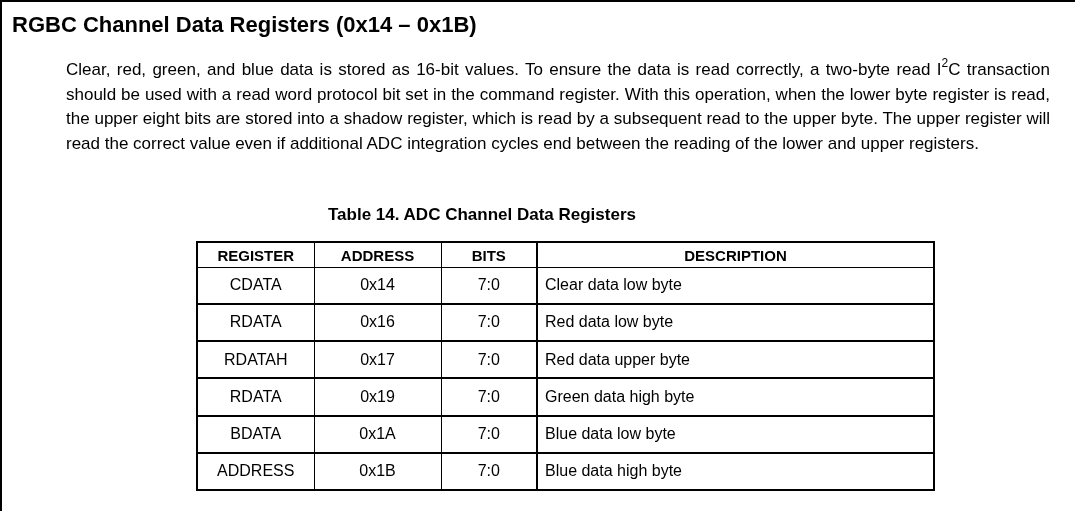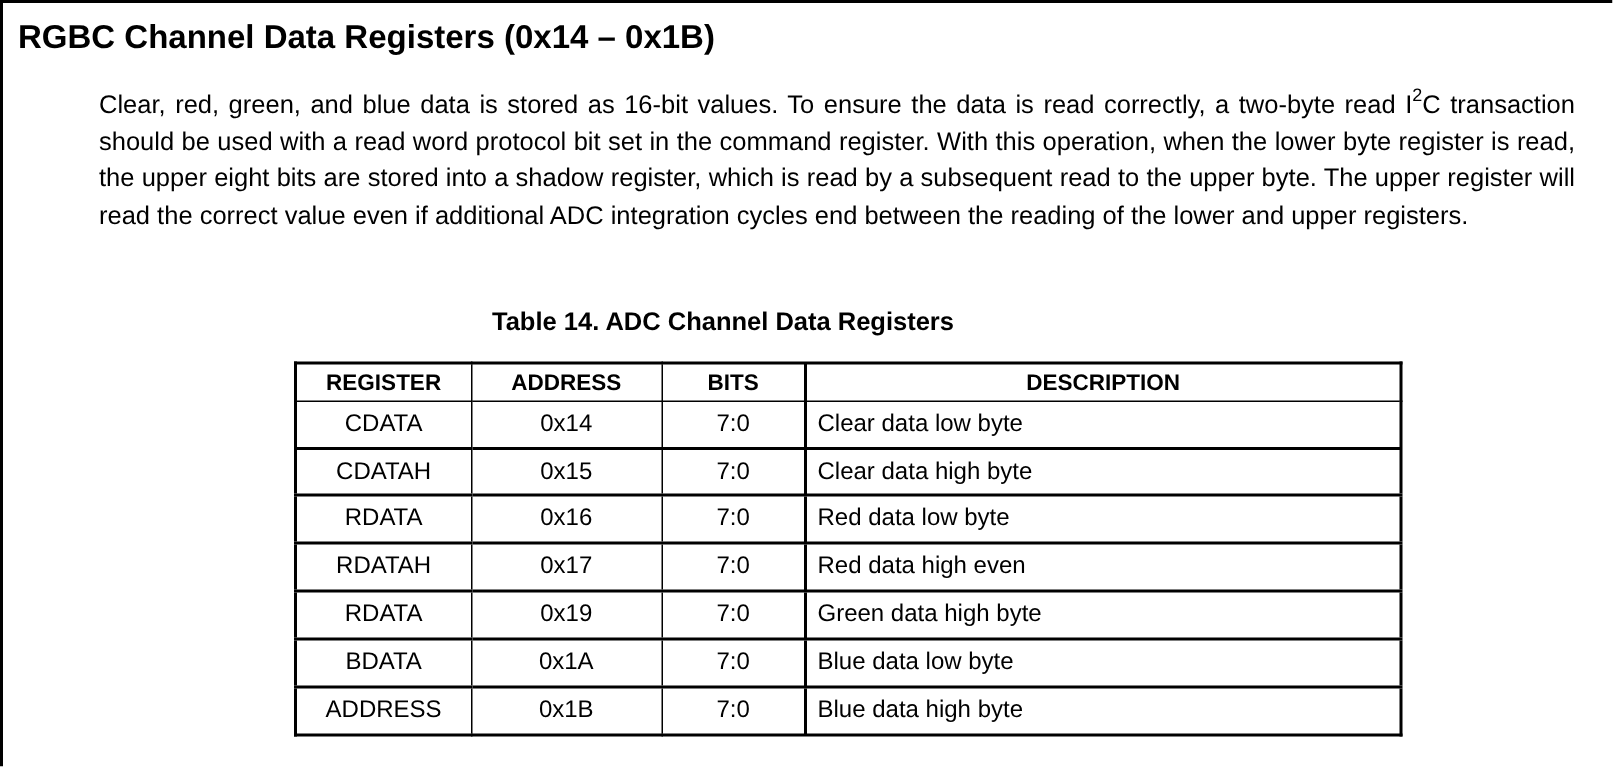--- a/index.html
+++ b/index.html
@@ -126,36 +126,30 @@
       </tr>
     </thead>
     <tbody>
       <tr>
         <td>CDATA</td>
         <td>0x14</td>
         <td>7:0</td>
         <td class="desc">Clear data low byte</td>
       </tr>
       <tr>
-        <td>CDATAH</td>
-        <td>0x15</td>
-        <td>7:0</td>
-        <td class="desc">Clear data high byte</td>
-      </tr>
-      <tr>
         <td>RDATA</td>
         <td>0x16</td>
         <td>7:0</td>
         <td class="desc">Red data low byte</td>
       </tr>
       <tr>
         <td>RDATAH</td>
         <td>0x17</td>
         <td>7:0</td>
-        <td class="desc">Red data high even</td>
+        <td class="desc">Red data upper byte</td>
       </tr>
       <tr>
         <td>RDATA</td>
         <td>0x19</td>
         <td>7:0</td>
         <td class="desc">Green data high byte</td>
       </tr>
       <tr>
         <td>BDATA</td>
         <td>0x1A</td>

